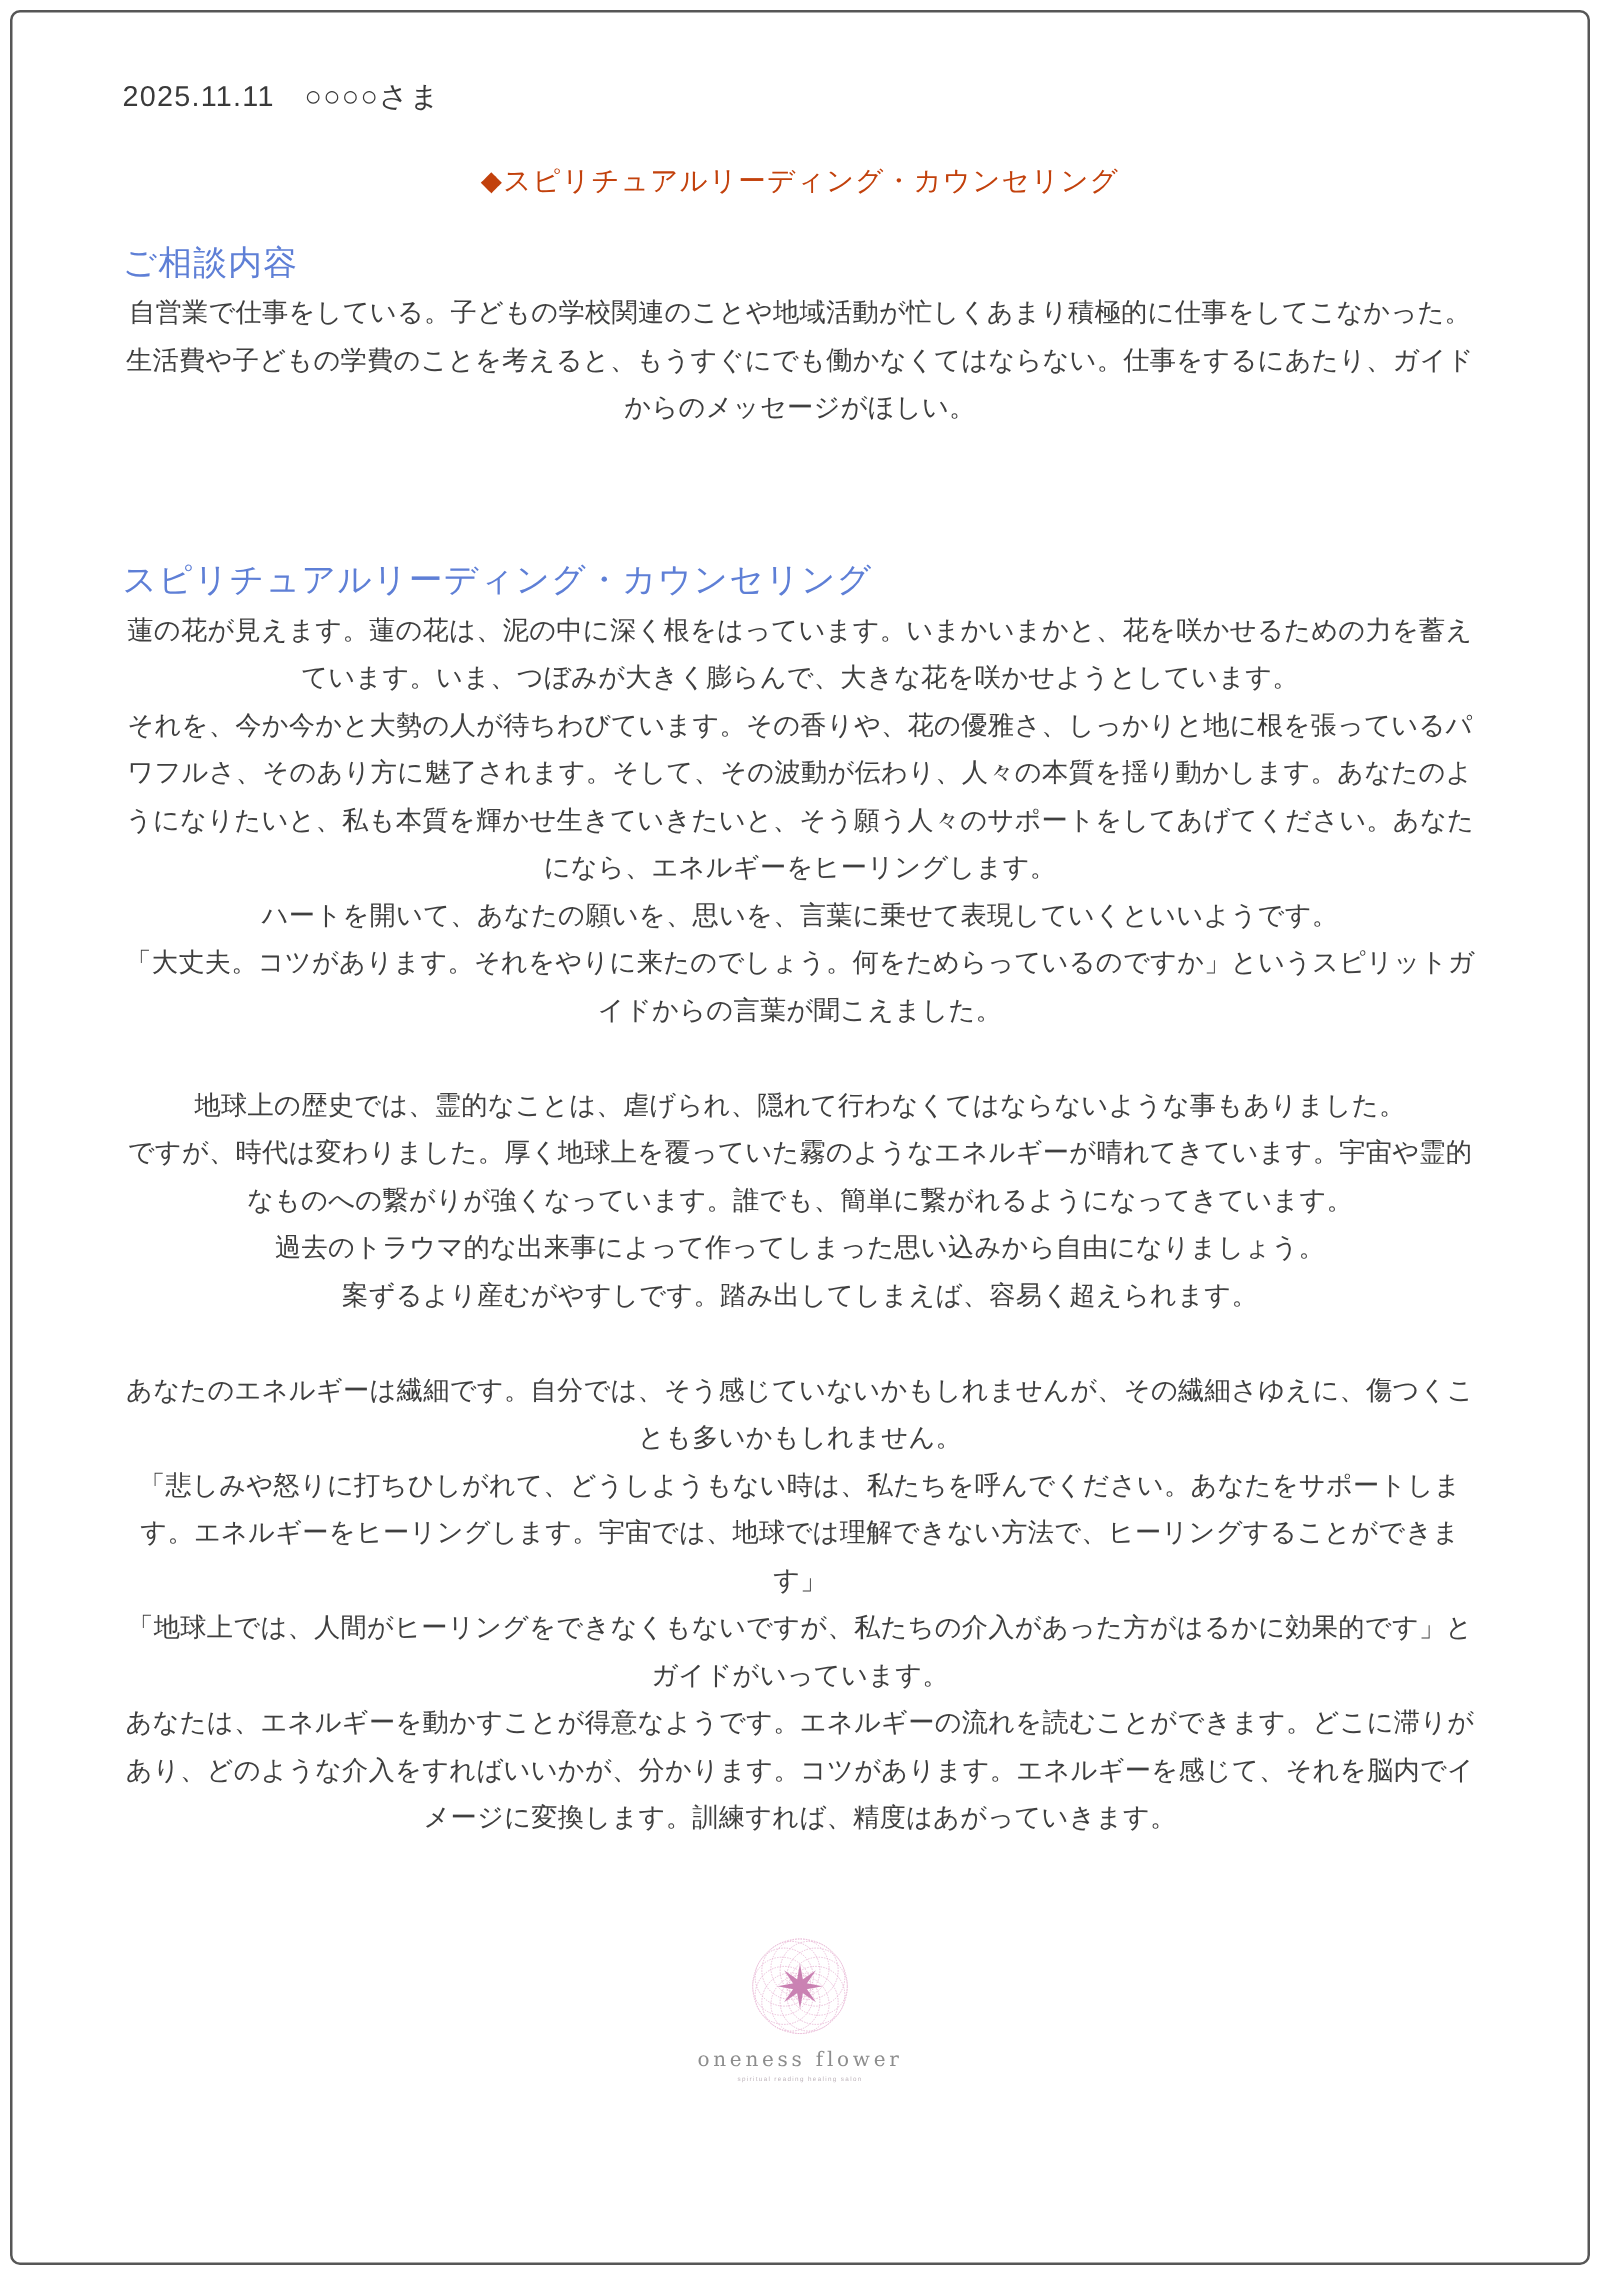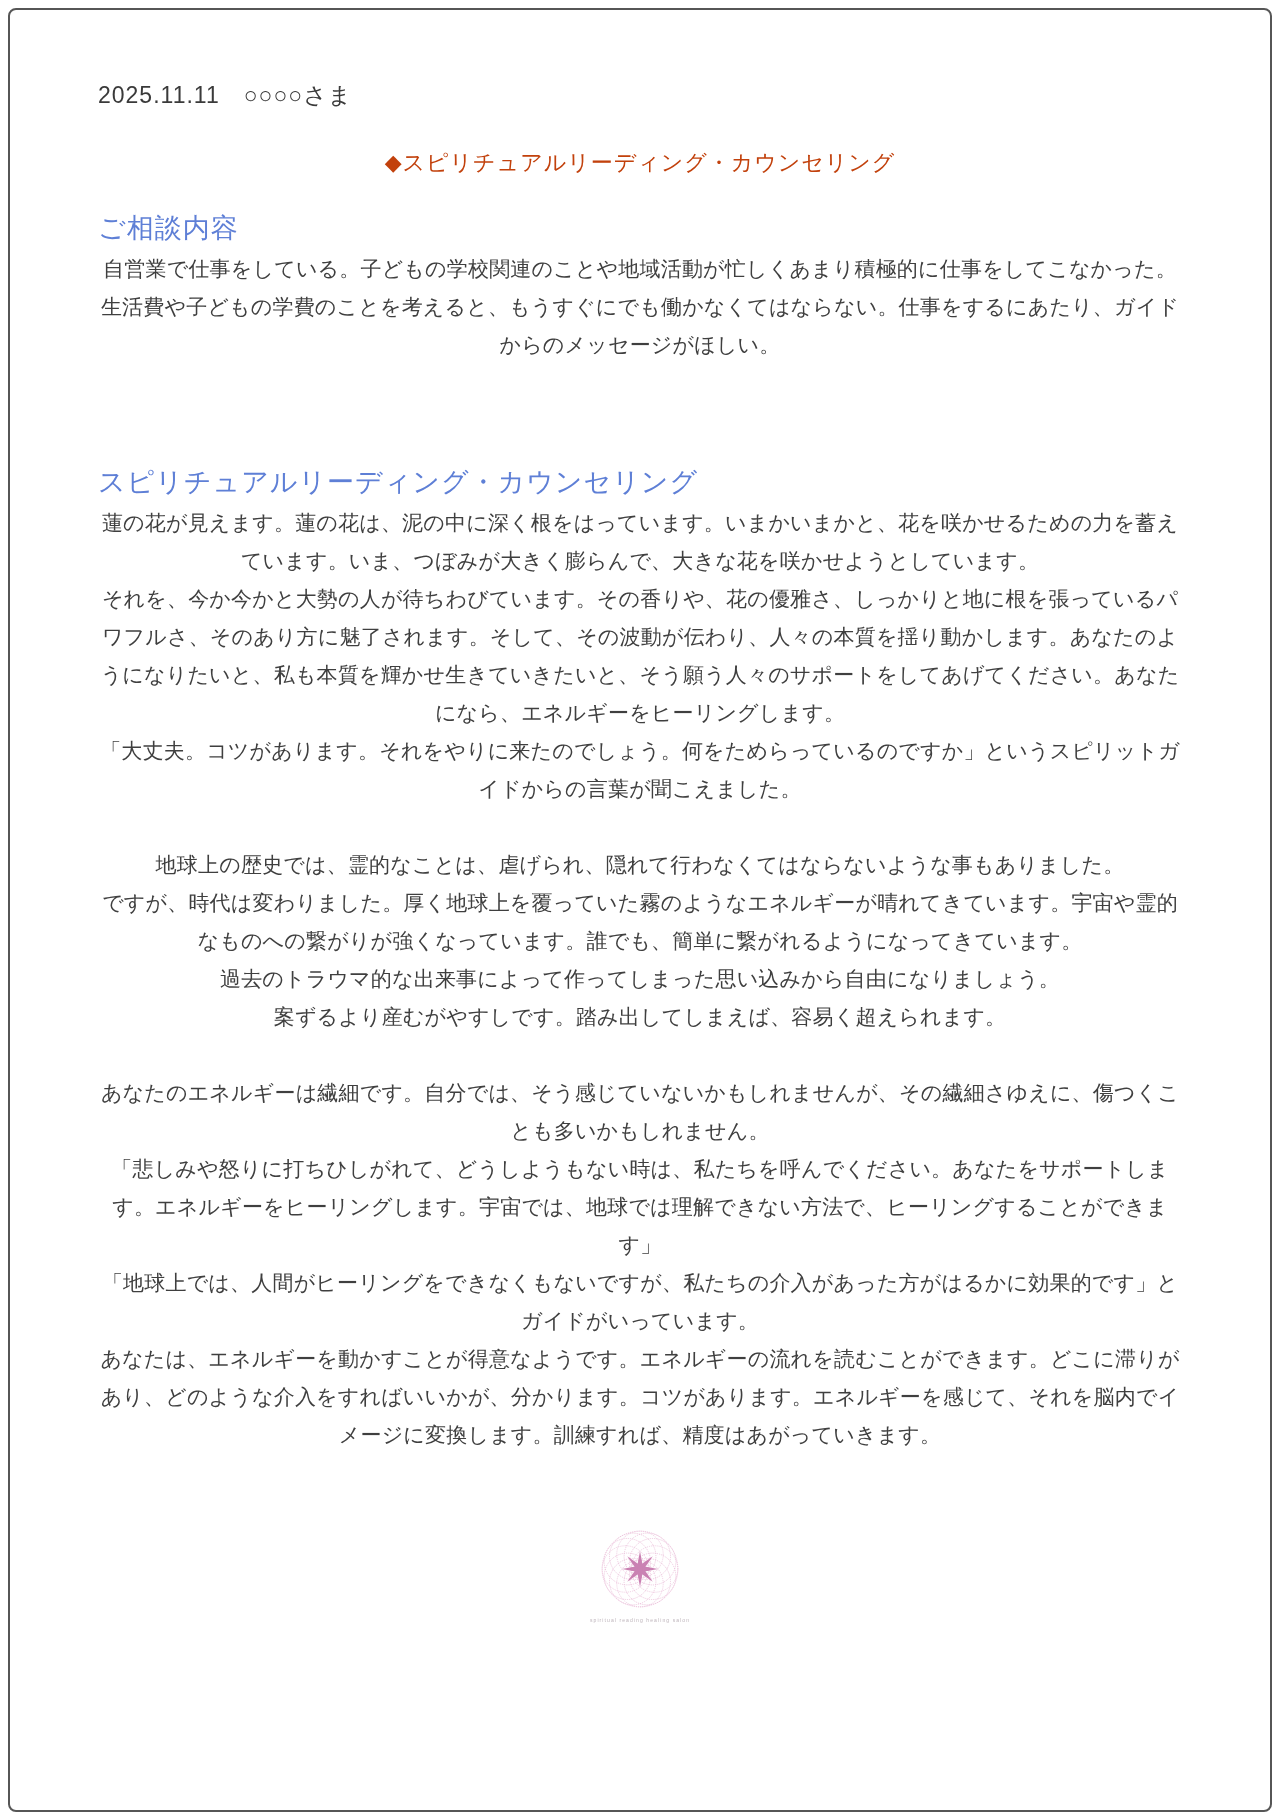--- a/index.html
+++ b/index.html
@@ -6,21 +6,21 @@
   body {
     width: 1280px; height: 1820px; position: relative;
     font-family: "Liberation Sans", "DejaVu Sans", sans-serif;
     color: #3f3f3f;
     -webkit-font-smoothing: antialiased;
   }
   .frame {
     position: absolute; left: 8px; top: 8px; right: 8px; bottom: 8px;
     border: 2px solid #565656; border-radius: 8px;
     box-sizing: border-box;
-    padding: 70px 88px 0 88px;
+    padding: 52px 88px 0 88px;
     overflow: hidden;
   }
   .date-line {
     margin: 0 0 38px 0;
     font-size: 23px; line-height: 30px; color: #3a3a3a;
     letter-spacing: 1px;
   }
   .section-title {
     margin: 0 0 32px 0;
     font-size: 22px; line-height: 30px; font-weight: normal;
@@ -67,20 +67,21 @@
 
   <h1 class="section-title">◆スピリチュアルリーディング・カウンセリング</h1>
 
   <h2 class="sub-heading">ご相談内容</h2>
   <p class="body consult-body">自営業で仕事をしている。子どもの学校関連のことや地域活動が忙しくあまり積極的に仕事をしてこなかった。生活費や子どもの学費のことを考えると、もうすぐにでも働かなくてはならない。仕事をするにあたり、ガイドからのメッセージがほしい。</p>
 
   <h2 class="sub-heading reading-heading">スピリチュアルリーディング・カウンセリング</h2>
 
   <p class="body">蓮の花が見えます。蓮の花は、泥の中に深く根をはっています。いまかいまかと、花を咲かせるための力を蓄えています。いま、つぼみが大きく膨らんで、大きな花を咲かせようとしています。</p>
   <p class="body">それを、今か今かと大勢の人が待ちわびています。その香りや、花の優雅さ、しっかりと地に根を張っているパワフルさ、そのあり方に魅了されます。そして、その波動が伝わり、人々の本質を揺り動かします。あなたのようになりたいと、私も本質を輝かせ生きていきたいと、そう願う人々のサポートをしてあげてください。あなたになら、エネルギーをヒーリングします。</p>
+  <p class="body">ハートを開いて、あなたの願いを、思いを、言葉に乗せて表現していくといいようです。</p>
   <p class="body">「大丈夫。コツがあります。それをやりに来たのでしょう。何をためらっているのですか」というスピリットガイドからの言葉が聞こえました。</p>
 
   <p class="body gap-above">地球上の歴史では、霊的なことは、虐げられ、隠れて行わなくてはならないような事もありました。</p>
   <p class="body">ですが、時代は変わりました。厚く地球上を覆っていた霧のようなエネルギーが晴れてきています。宇宙や霊的なものへの繋がりが強くなっています。誰でも、簡単に繋がれるようになってきています。</p>
   <p class="body">過去のトラウマ的な出来事によって作ってしまった思い込みから自由になりましょう。</p>
   <p class="body">案ずるより産むがやすしです。踏み出してしまえば、容易く超えられます。</p>
 
   <p class="body gap-above">あなたのエネルギーは繊細です。自分では、そう感じていないかもしれませんが、その繊細さゆえに、傷つくことも多いかもしれません。</p>
   <p class="body">「悲しみや怒りに打ちひしがれて、どうしようもない時は、私たちを呼んでください。あなたをサポートします。エネルギーをヒーリングします。宇宙では、地球では理解できない方法で、ヒーリングすることができます」</p>
   <p class="body">「地球上では、人間がヒーリングをできなくもないですが、私たちの介入があった方がはるかに効果的です」とガイドがいっています。</p>
@@ -110,16 +111,17 @@
         <polygon points="50,29 53.4,47.5 50,53 46.6,47.5" transform="rotate(45 50 50)"></polygon>
         <polygon points="50,29 53.4,47.5 50,53 46.6,47.5" transform="rotate(90 50 50)"></polygon>
         <polygon points="50,29 53.4,47.5 50,53 46.6,47.5" transform="rotate(135 50 50)"></polygon>
         <polygon points="50,29 53.4,47.5 50,53 46.6,47.5" transform="rotate(180 50 50)"></polygon>
         <polygon points="50,29 53.4,47.5 50,53 46.6,47.5" transform="rotate(225 50 50)"></polygon>
         <polygon points="50,29 53.4,47.5 50,53 46.6,47.5" transform="rotate(270 50 50)"></polygon>
         <polygon points="50,29 53.4,47.5 50,53 46.6,47.5" transform="rotate(315 50 50)"></polygon>
         <circle cx="50" cy="50" r="3.2"></circle>
       </g>
     </svg>
+    <div class="logo-name">oneness flower</div>
     <div class="logo-tagline">spiritual reading healing salon</div>
   </div>
 
 </div>
 
 </body></html>

